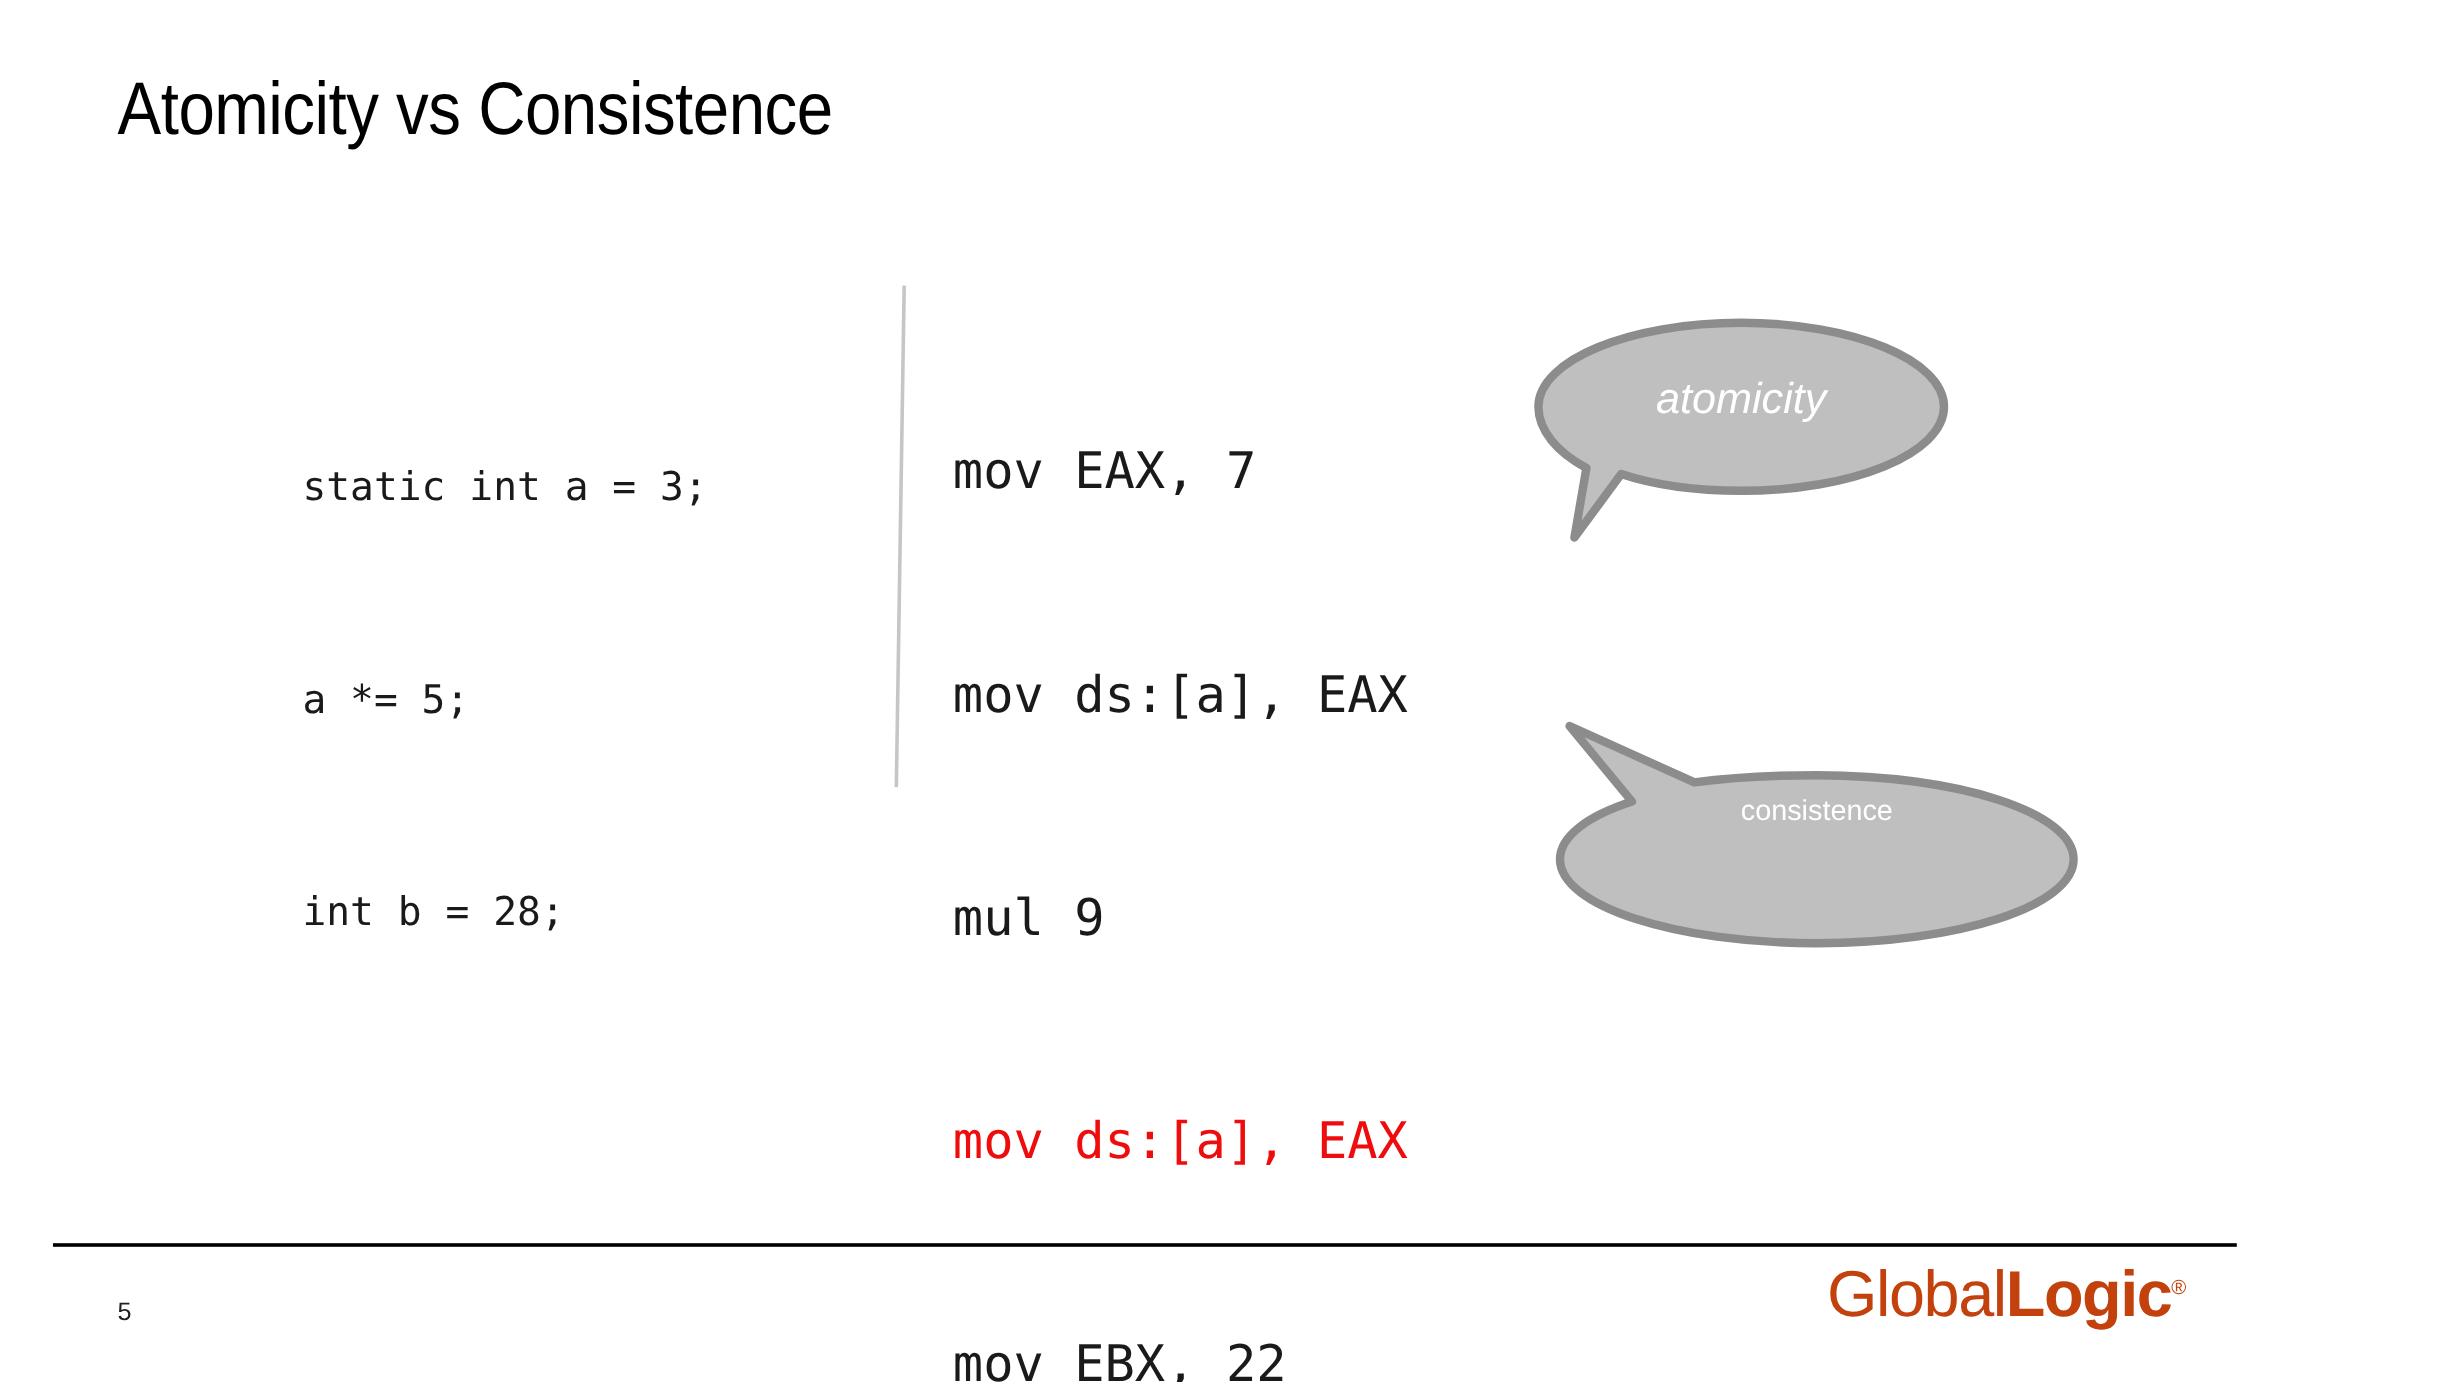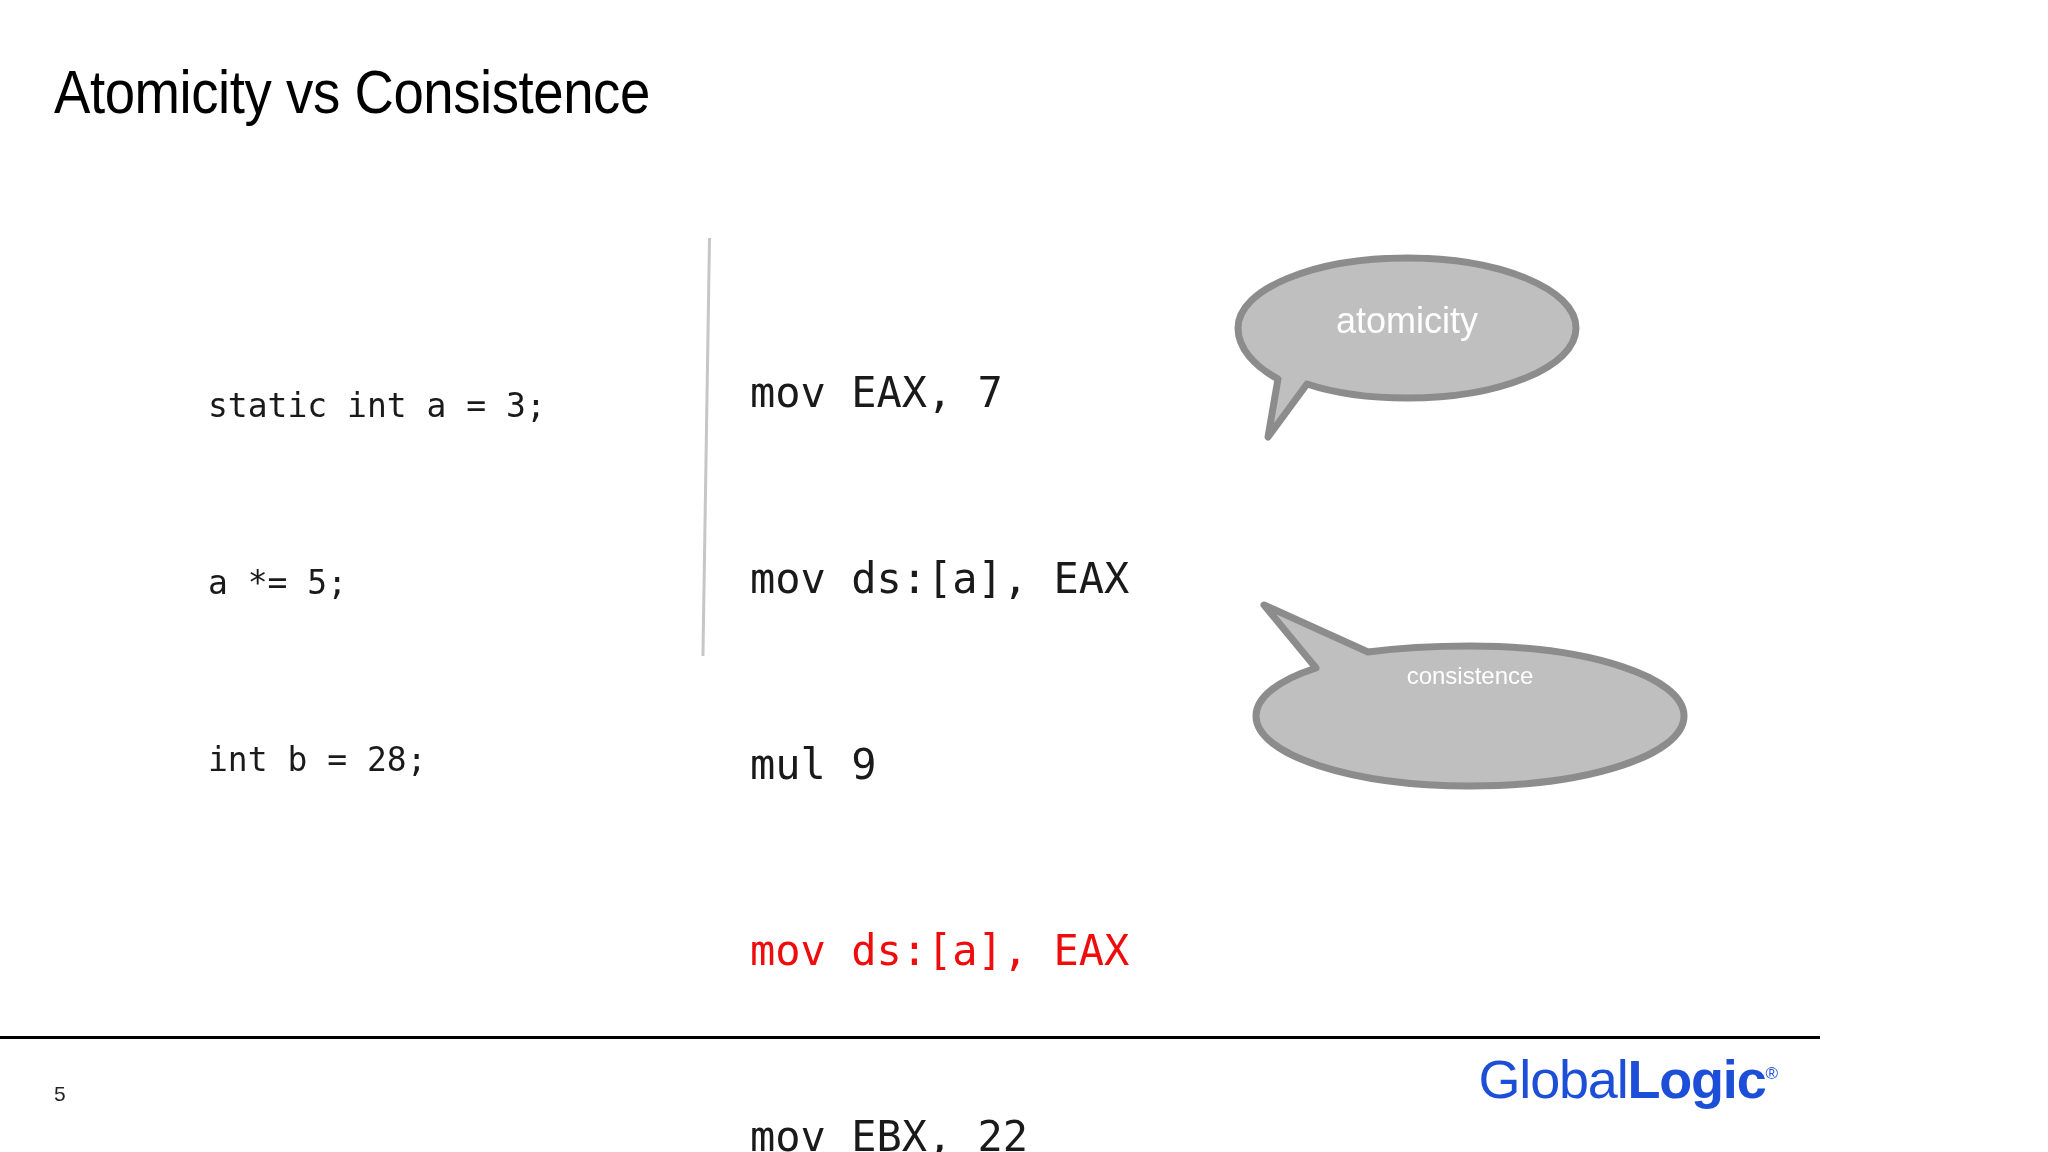--- a/index.html
+++ b/index.html
@@ -7,20 +7,21 @@
     padding: 0;
     background: #ffffff;
   }
   #slide {
     position: relative;
     width: 1820px;
     height: 1152px;
     background: #ffffff;
     overflow: hidden;
     font-family: "Liberation Sans", sans-serif;
+    margin-left: 44px;
   }
 
   
   #slide-title {
     position: absolute;
     left: 54px;
     top: 56px;
     font-family: "Liberation Sans", sans-serif;
     font-size: 62px;
     font-weight: 400;
@@ -73,21 +74,21 @@
   .callout-label {
     position: absolute;
     width: 100%;
     text-align: center;
     color: #ffffff;
     font-family: "Liberation Sans", sans-serif;
     font-weight: 400;
     white-space: nowrap;
   }
 
-  #callout-atomicity { left: 1232px; top: 252px; width: 350px; height: 196px; }
+  #callout-atomicity { left: 1232px; top: 263px; width: 350px; height: 196px; font-style: italic; }
   #callout-atomicity .callout-label {
     top: 48px; left: 0; font-size: 36px;
   }
 
   #callout-consistence { left: 1250px; top: 598px; width: 440px; height: 196px; }
   #callout-consistence .callout-label {
     top: 64px; left: 0; font-size: 24px;
   }
 
   
@@ -106,21 +107,21 @@
     font-size: 21px;
     color: #231f20;
     font-family: "Liberation Sans", sans-serif;
   }
   #brand-logo {
     position: absolute;
     right: 42px;
     top: 1052px;
     font-family: "Liberation Sans", sans-serif;
     font-size: 54px;
-    color: #1d4ed8;
+    color: #c2410c;
     letter-spacing: -1.2px;
     white-space: nowrap;
     line-height: 1;
   }
   #brand-logo .brand-light { font-weight: 400; }
   #brand-logo .brand-bold { font-weight: 700; }
   #brand-logo .brand-tm {
     font-size: 17px;
     vertical-align: super;
     font-weight: 400;

